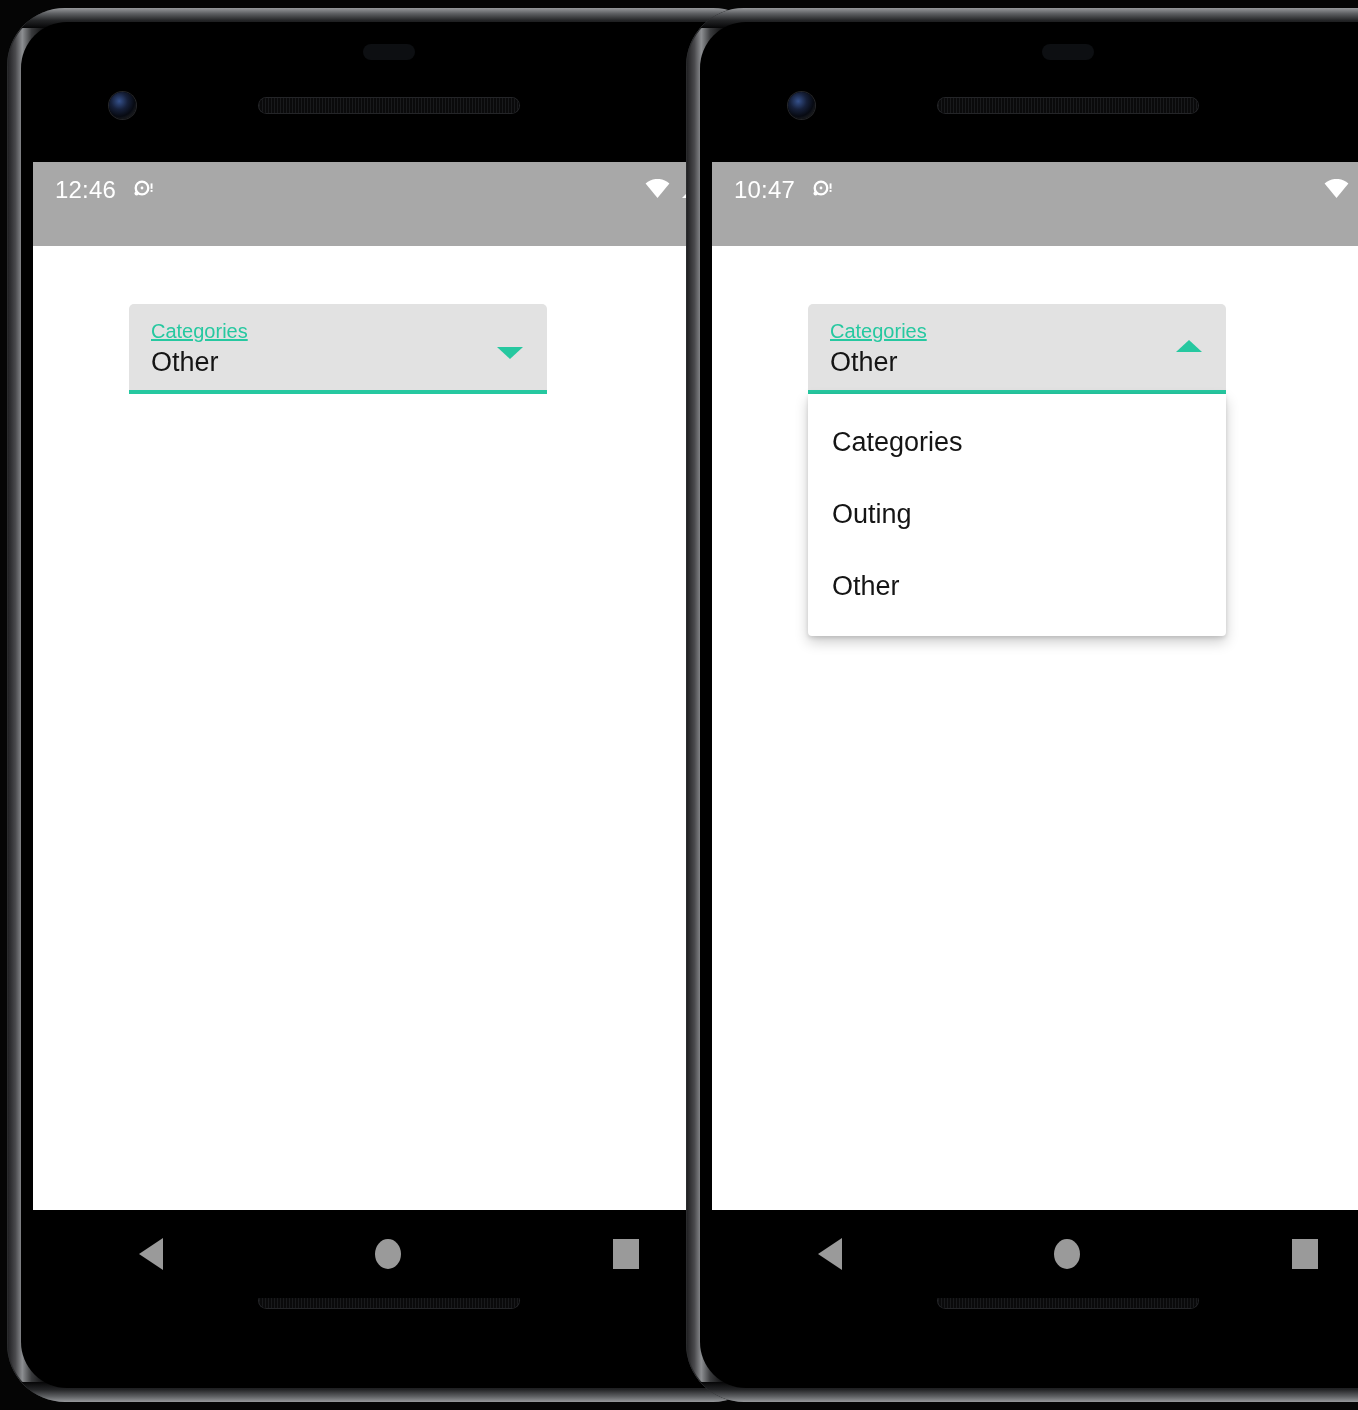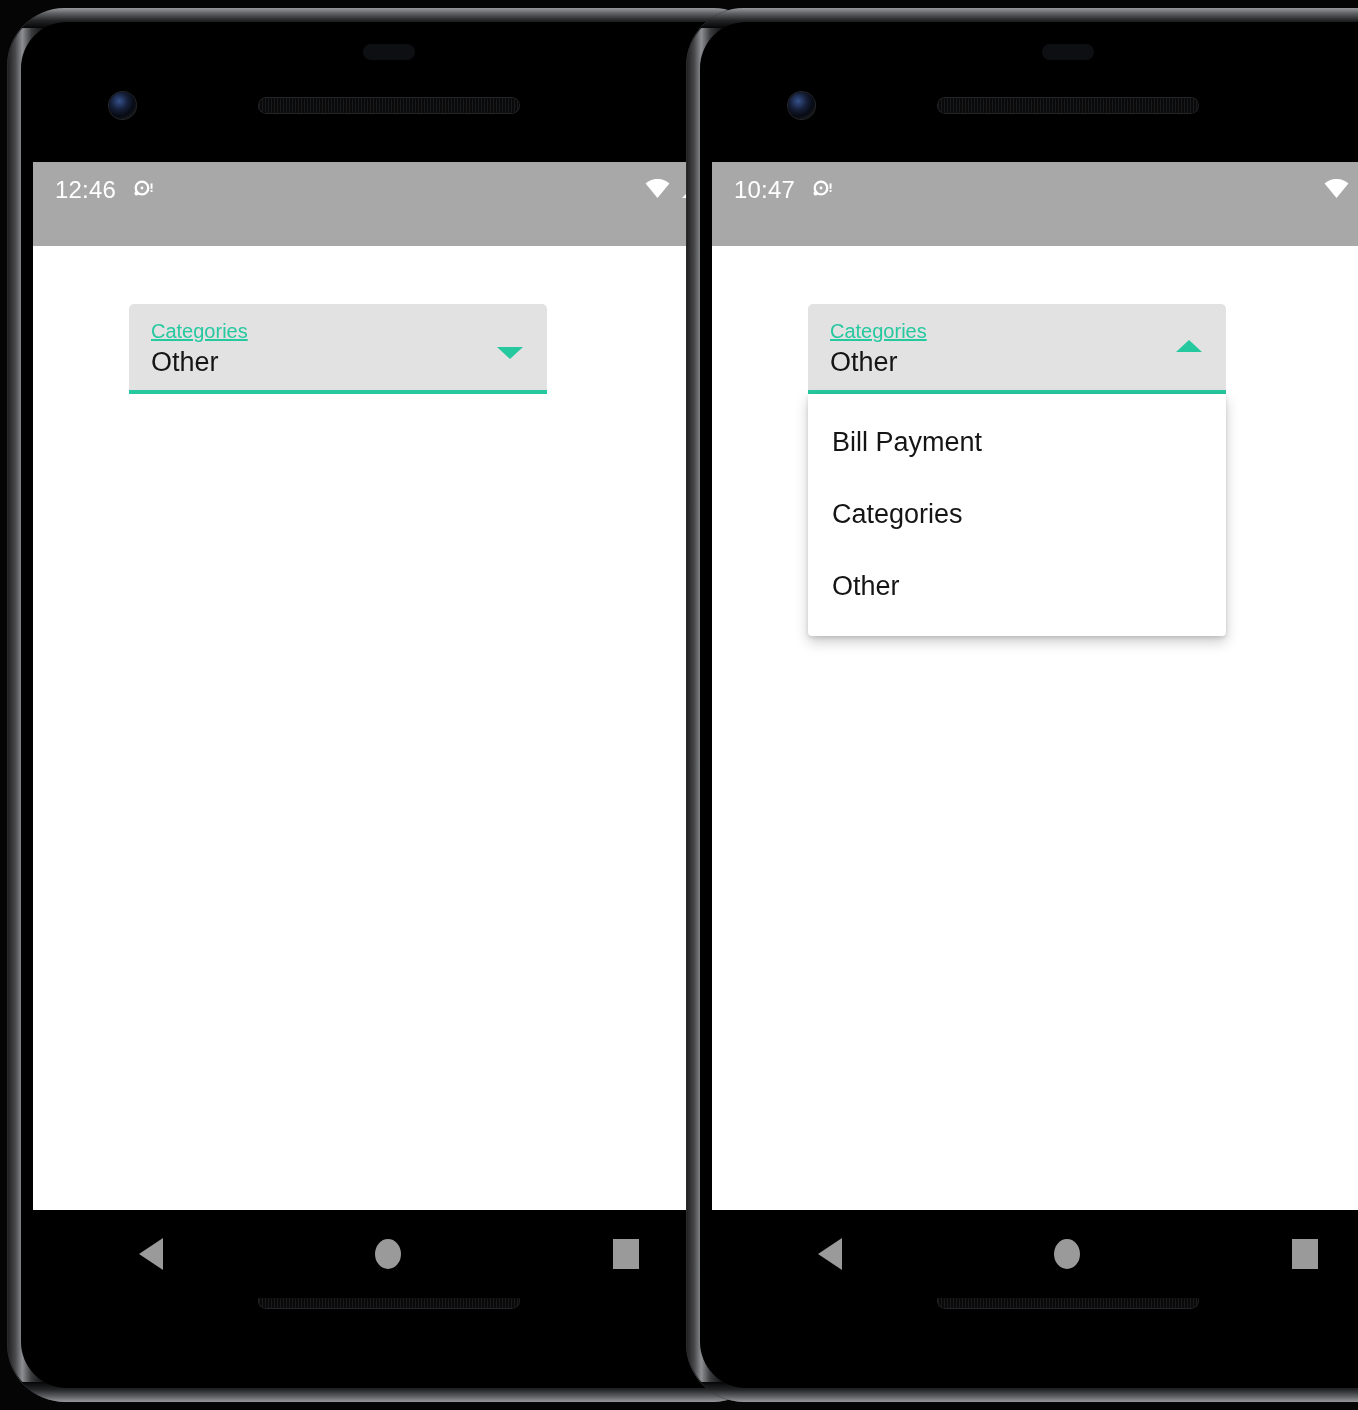--- a/index.html
+++ b/index.html
@@ -391,22 +391,22 @@
         <div class="app-surface">
           <div class="spinner-wrap">
             <div class="spinner-field">
               <div class="spinner-label">Categories</div>
               <div class="spinner-value">Other</div>
               <span class="caret up"></span>
             </div>
             <div class="spinner-underline"></div>
 
             <div class="dropdown-menu">
-              <div class="menu-item">Bill Payment</div>
               <div class="menu-item">Categories</div>
+              <div class="menu-item">Outing</div>
               <div class="menu-item">Other</div>
             </div>
           </div>
         </div>
       </div>
 
       <div class="navbar">
         <span class="nav-back"></span>
         <span class="nav-home"></span>
         <span class="nav-recents"></span>

